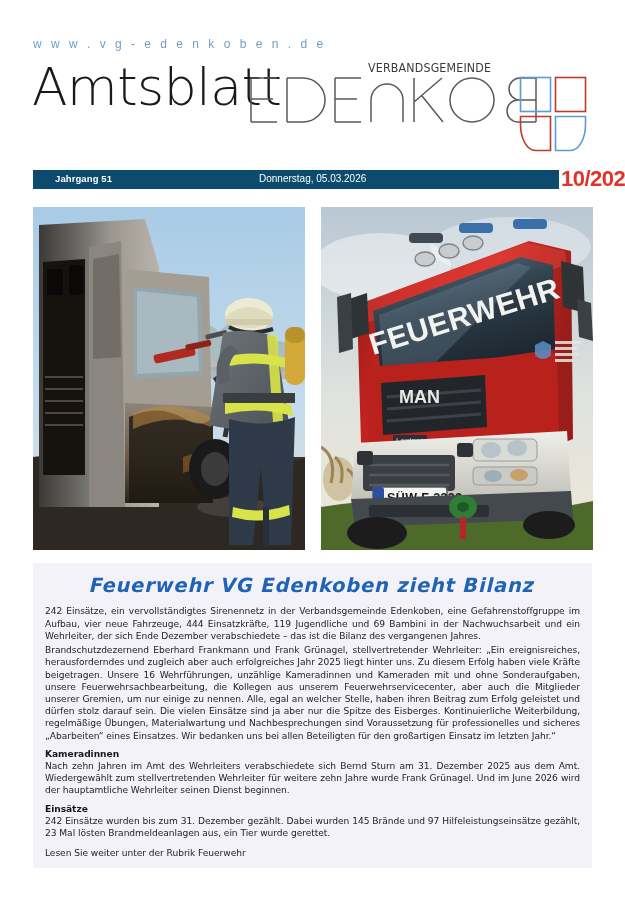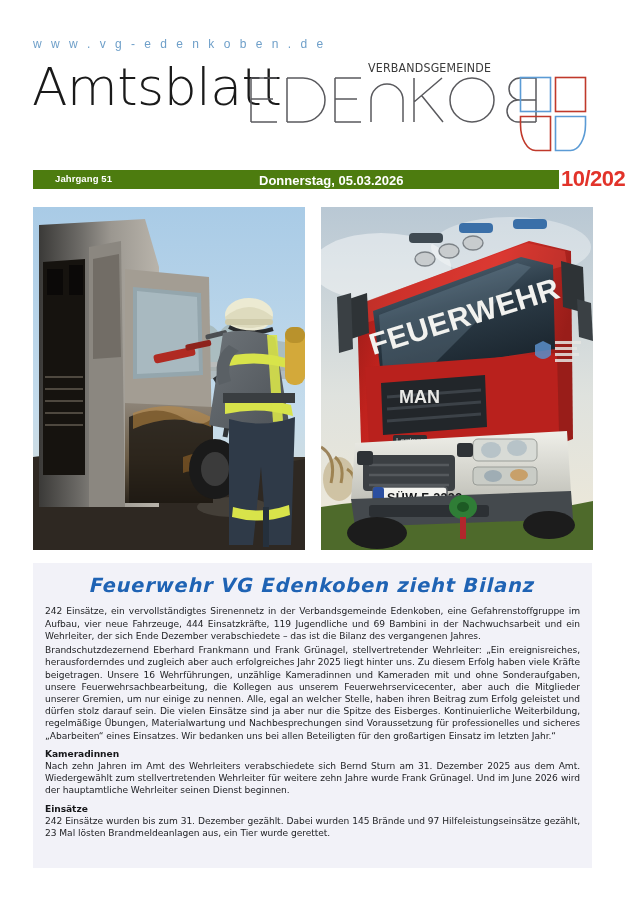--- a/index.html
+++ b/index.html
@@ -93,39 +93,39 @@
     top: 75px;
   }
 
   
   .issue-bar {
     position: absolute;
     left: 33px;
     top: 170px;
     width: 526px;
     height: 19px;
-    background: #4d7c0f;
+    background: #0c4a6e;
     color: #ffffff;
     text-align: center;
   }
   .issue-bar .jahrgang {
     position: absolute;
     left: 22px;
     top: 3px;
     font-size: 9.5px;
     font-weight: 700;
     letter-spacing: 0.1px;
     white-space: nowrap;
   }
   .issue-bar .datum {
     position: absolute;
     left: 226px;
     top: 3px;
-    font-size: 13px;
-    font-weight: 700;
+    font-size: 10px;
+    font-weight: 400;
     white-space: nowrap;
   }
   .issue-bar .ausgabe-label {
     position: absolute;
     right: 8px;
     top: 17px;
     font-size: 9.5px;
     font-weight: 700;
     white-space: nowrap;
   }
@@ -490,15 +490,16 @@
     <p class="lead">242 Einsätze, ein vervollständigtes Sirenennetz in der Verbandsgemeinde Edenkoben, eine Gefahrenstoffgruppe im Aufbau, vier neue Fahrzeuge, 444 Einsatzkräfte, 119 Jugendliche und 69 Bambini in der Nachwuchsarbeit und ein Wehrleiter, der sich Ende Dezember verabschiedete – das ist die Bilanz des vergangenen Jahres.</p>
 
     <p>Brandschutzdezernend Eberhard Frankmann und Frank Grünagel, stellvertretender Wehrleiter: „Ein ereignisreiches, herausforderndes und zugleich aber auch erfolgreiches Jahr 2025 liegt hinter uns. Zu diesem Erfolg haben viele Kräfte beigetragen. Unsere 16 Wehrführungen, unzählige Kameradinnen und Kameraden mit und ohne Sonderaufgaben, unsere Feuerwehrsachbearbeitung, die Kollegen aus unserem Feuerwehrservicecenter, aber auch die Mitglieder unserer Gremien, um nur einige zu nennen. Alle, egal an welcher Stelle, haben ihren Beitrag zum Erfolg geleistet und dürfen stolz darauf sein. Die vielen Einsätze sind ja aber nur die Spitze des Eisberges. Kontinuierliche Weiterbildung, regelmäßige Übungen, Materialwartung und Nachbesprechungen sind Voraussetzung für professionelles und sicheres „Abarbeiten“ eines Einsatzes. Wir bedanken uns bei allen Beteiligten für den großartigen Einsatz im letzten Jahr.“</p>
 
     <h3>Kameradinnen</h3>
     <p>Nach zehn Jahren im Amt des Wehrleiters verabschiedete sich Bernd Sturn am 31. Dezember 2025 aus dem Amt. Wiedergewählt zum stellvertretenden Wehrleiter für weitere zehn Jahre wurde Frank Grünagel. Und im June 2026 wird der hauptamtliche Wehrleiter seinen Dienst beginnen.</p>
 
     <h3>Einsätze</h3>
     <p>242 Einsätze wurden bis zum 31. Dezember gezählt. Dabei wurden 145 Brände und 97 Hilfeleistungseinsätze gezählt, 23 Mal lösten Brandmeldeanlagen aus, ein Tier wurde gerettet.</p>
 
+    <p class="closing">Lesen Sie weiter unter der Rubrik Feuerwehr</p>
   </div>
 
 </div>
 
 </body></html>

